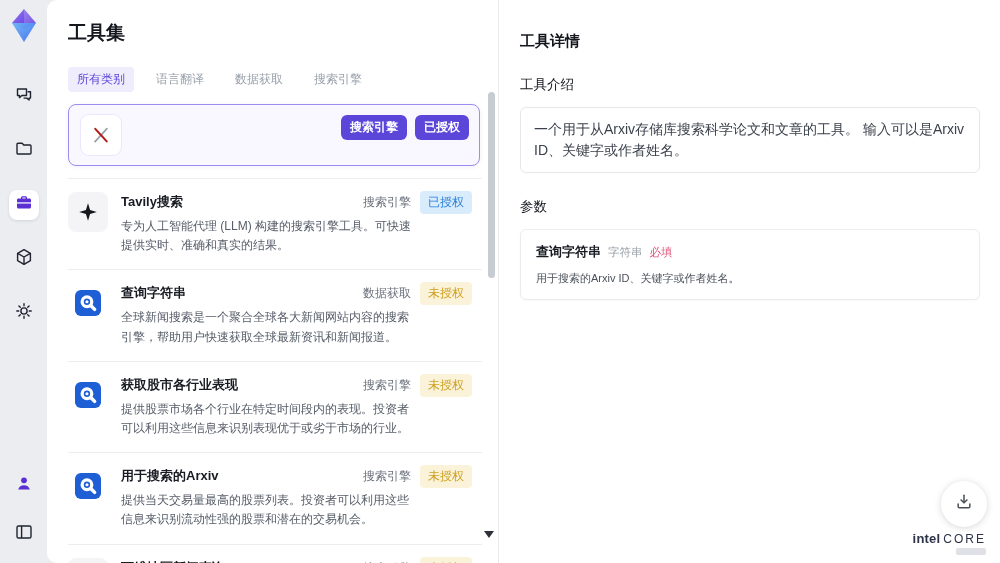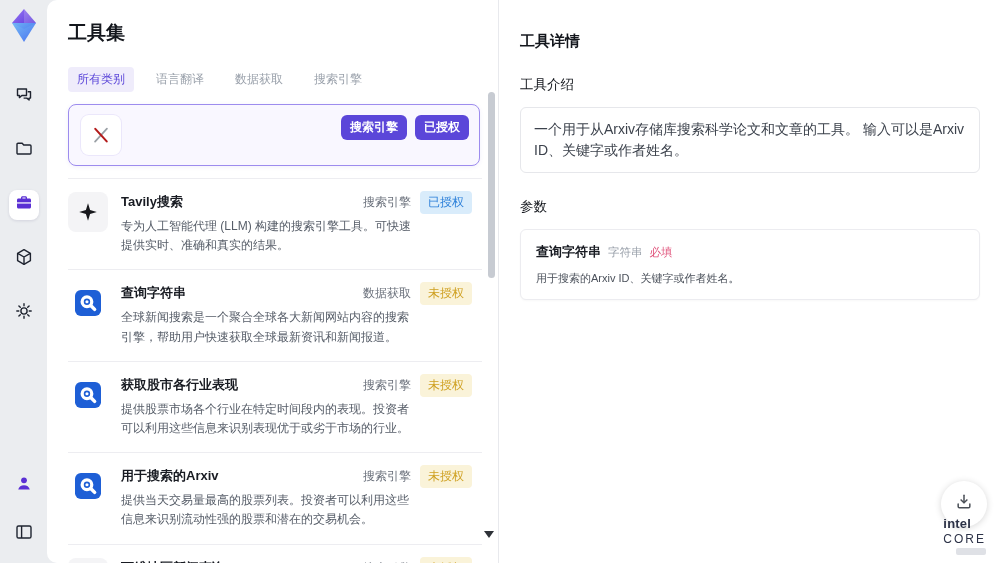--- a/index.html
+++ b/index.html
@@ -64,21 +64,21 @@
   .param-head{display:flex;align-items:baseline;gap:7px;}
   .param-name{font-size:13px;font-weight:bold;color:#181b22;}
   .param-type{font-size:11.5px;color:#9aa1ab;}
   .param-required{font-size:11.5px;color:#e0547c;}
   .param-desc{margin-top:10px;font-size:11px;color:#4a505a;}
   
   .fab{position:absolute;right:13px;bottom:36px;width:46px;height:46px;border-radius:50%;
     background:#ffffff;box-shadow:0 1px 7px rgba(0,0,0,.16);display:flex;align-items:center;justify-content:center;cursor:pointer;}
   .fab svg{width:20px;height:20px;}
   .intel{position:absolute;right:14px;bottom:8px;text-align:right;color:#2c3247;line-height:1;}
-  .intel .row{display:flex;align-items:baseline;gap:3px;justify-content:flex-end;flex-direction:column;}
+  .intel .row{display:flex;align-items:baseline;gap:3px;justify-content:flex-end;}
   .intel .i{font-size:13px;font-weight:bold;letter-spacing:.2px;}
   .intel .c{font-size:12px;text-transform:uppercase;letter-spacing:2px;font-weight:400;}
   .intel .ultra{width:30px;height:7px;background:#dfe1e6;border-radius:2px;margin:3px 0 0 auto;}
 </style>
 </head>
 <body>
 
 <aside class="rail">
   <div class="logo">
     <svg viewBox="0 0 36 40">

